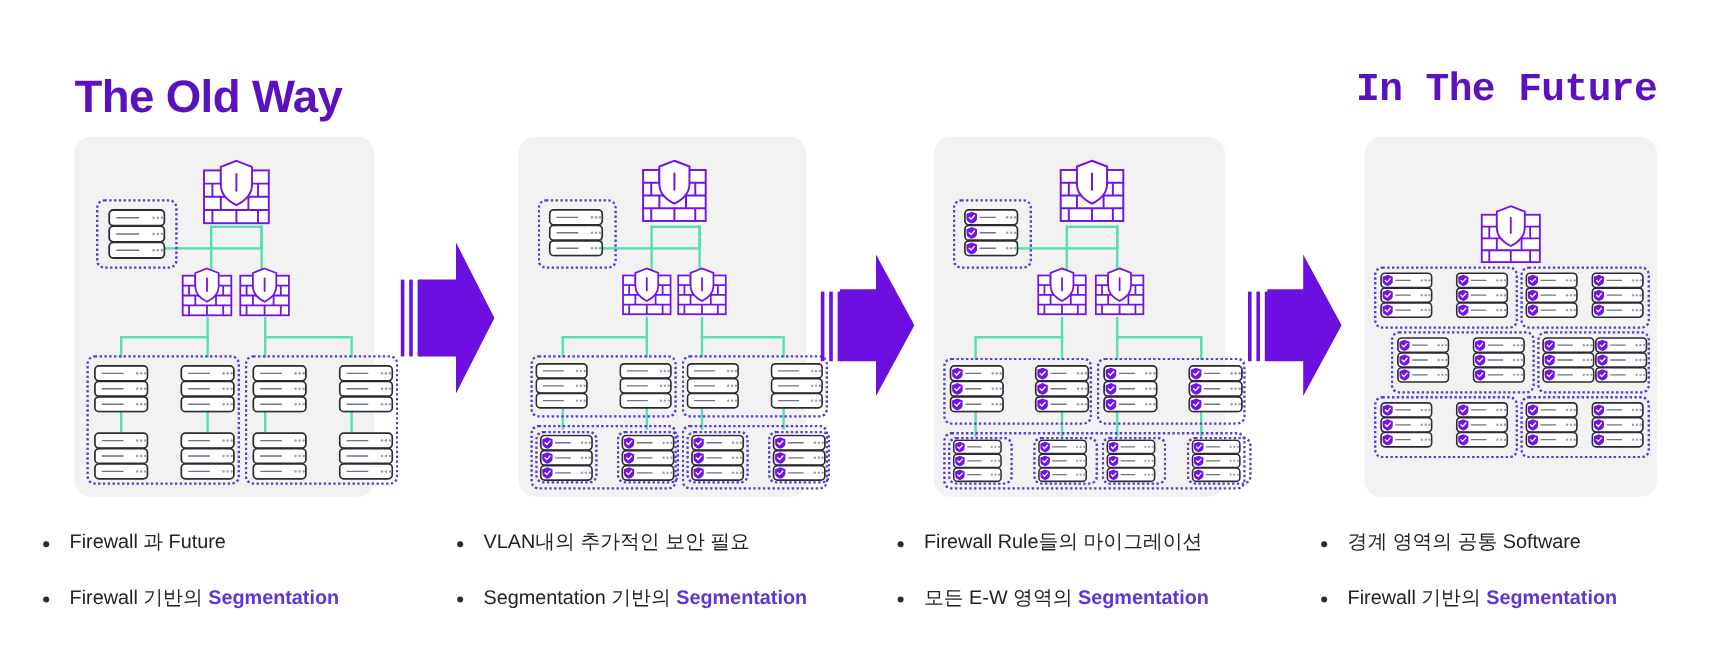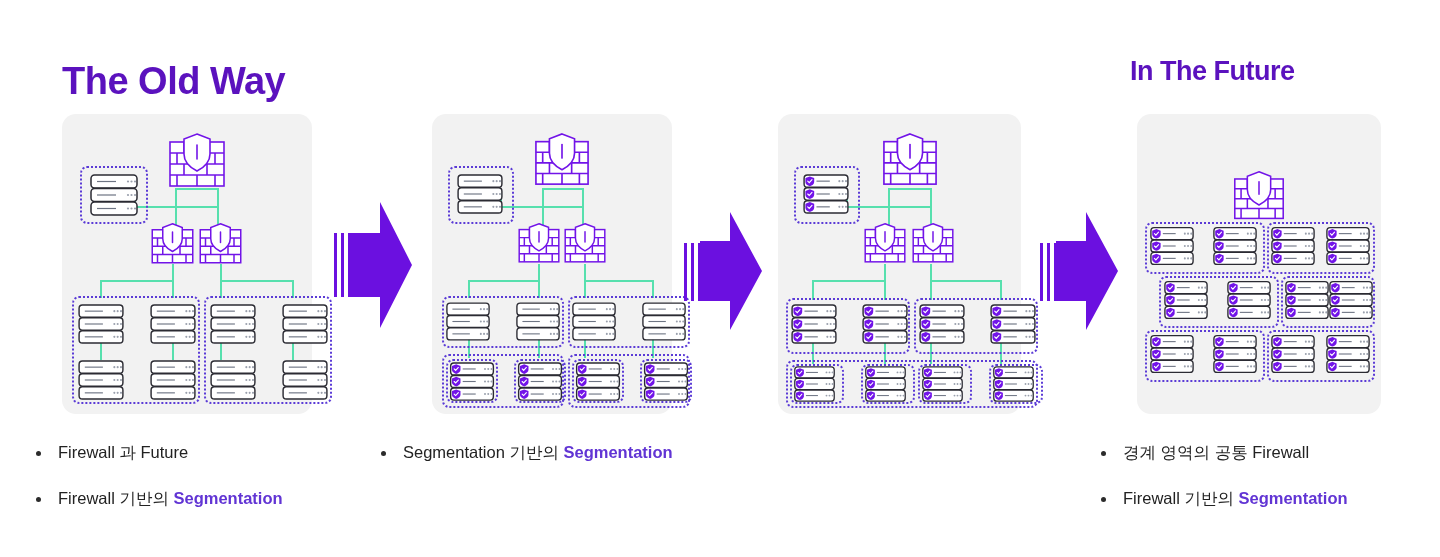--- a/index.html
+++ b/index.html
@@ -81,21 +81,21 @@
   }
   .bullet .txt { }
   .hl { color: #6134D4; font-weight: 700; }
 </style>
 </head>
 <body>
 
 <div id="stage">
 
   <div class="panel-title" style="left:62px; top:62px; width:250px; font-size:38px;">The Old Way</div>
-  <div class="panel-title" style="left:1130px; top:58px; width:250px; font-size:27px;">In The Future</div>
+  <div class="panel-title" style="left:1130px; top:58px; width:250px; font-size:33px;font-family:Liberation Mono, monospace;">In The Future</div>
 
   <div class="card" style="left:62px; top:114px; width:250px; height:300px;">
     <div class="diag">
 
       <div class="ln v" style="left:155px; top:74px; height:20px;"></div>
       <div class="ln h" style="left:72px; top:92px; width:85px;"></div>
       <div class="ln v" style="left:72px; top:78px; height:16px;"></div>
       <div class="ln h" style="left:52px; top:78px; width:22px;"></div>
       <div class="ln v" style="left:113px; top:74px; height:38px;"></div>
       <div class="ln v" style="left:155px; top:74px; height:38px;"></div>
@@ -1662,29 +1662,43 @@
     </div>
     <div class="bullet">
       <span class="dot"></span>
       <span class="txt"><span>Firewall 기반의 </span><span class="hl">Segmentation</span></span>
     </div>
   </div>
 
   <div class="bullets" style="left:381px; top:443px;">
     <div class="bullet">
       <span class="dot"></span>
+      <span class="txt"><span>VLAN내의 추가적인 보안 필요</span><span class="hl"></span></span>
+    </div>
+    <div class="bullet">
+      <span class="dot"></span>
       <span class="txt"><span>Segmentation 기반의 </span><span class="hl">Segmentation</span></span>
     </div>
   </div>
 
+  <div class="bullets" style="left:748px; top:443px;">
+    <div class="bullet">
+      <span class="dot"></span>
+      <span class="txt"><span>Firewall Rule들의 마이그레이션</span><span class="hl"></span></span>
+    </div>
+    <div class="bullet">
+      <span class="dot"></span>
+      <span class="txt"><span>모든 E-W 영역의 </span><span class="hl">Segmentation</span></span>
+    </div>
+  </div>
 
   <div class="bullets" style="left:1101px; top:443px;">
     <div class="bullet">
       <span class="dot"></span>
-      <span class="txt"><span>경계 영역의 공통 Firewall</span><span class="hl"></span></span>
+      <span class="txt"><span>경계 영역의 공통 Software</span><span class="hl"></span></span>
     </div>
     <div class="bullet">
       <span class="dot"></span>
       <span class="txt"><span>Firewall 기반의 </span><span class="hl">Segmentation</span></span>
     </div>
   </div>
 
 </div>
 
 </body></html>

